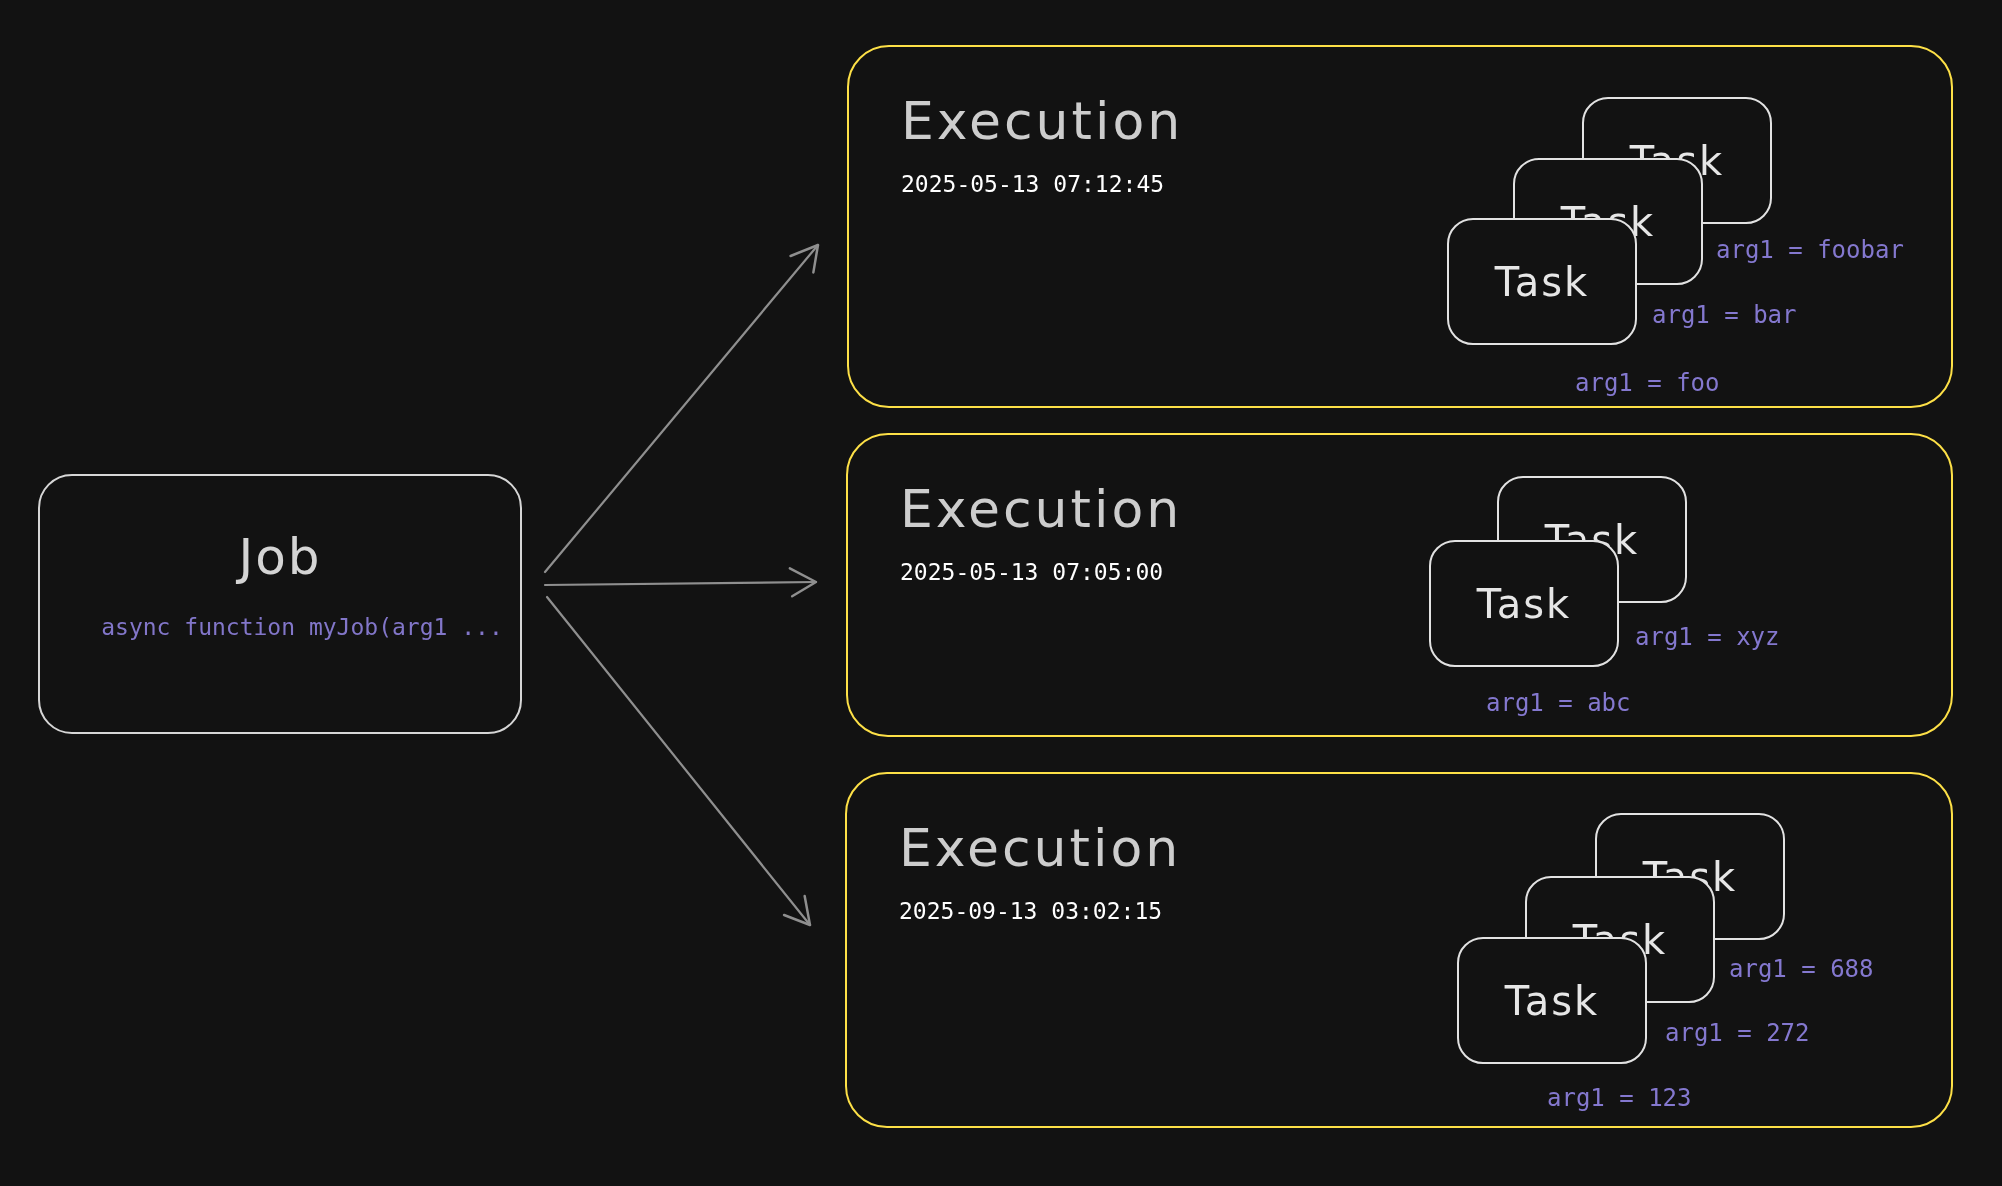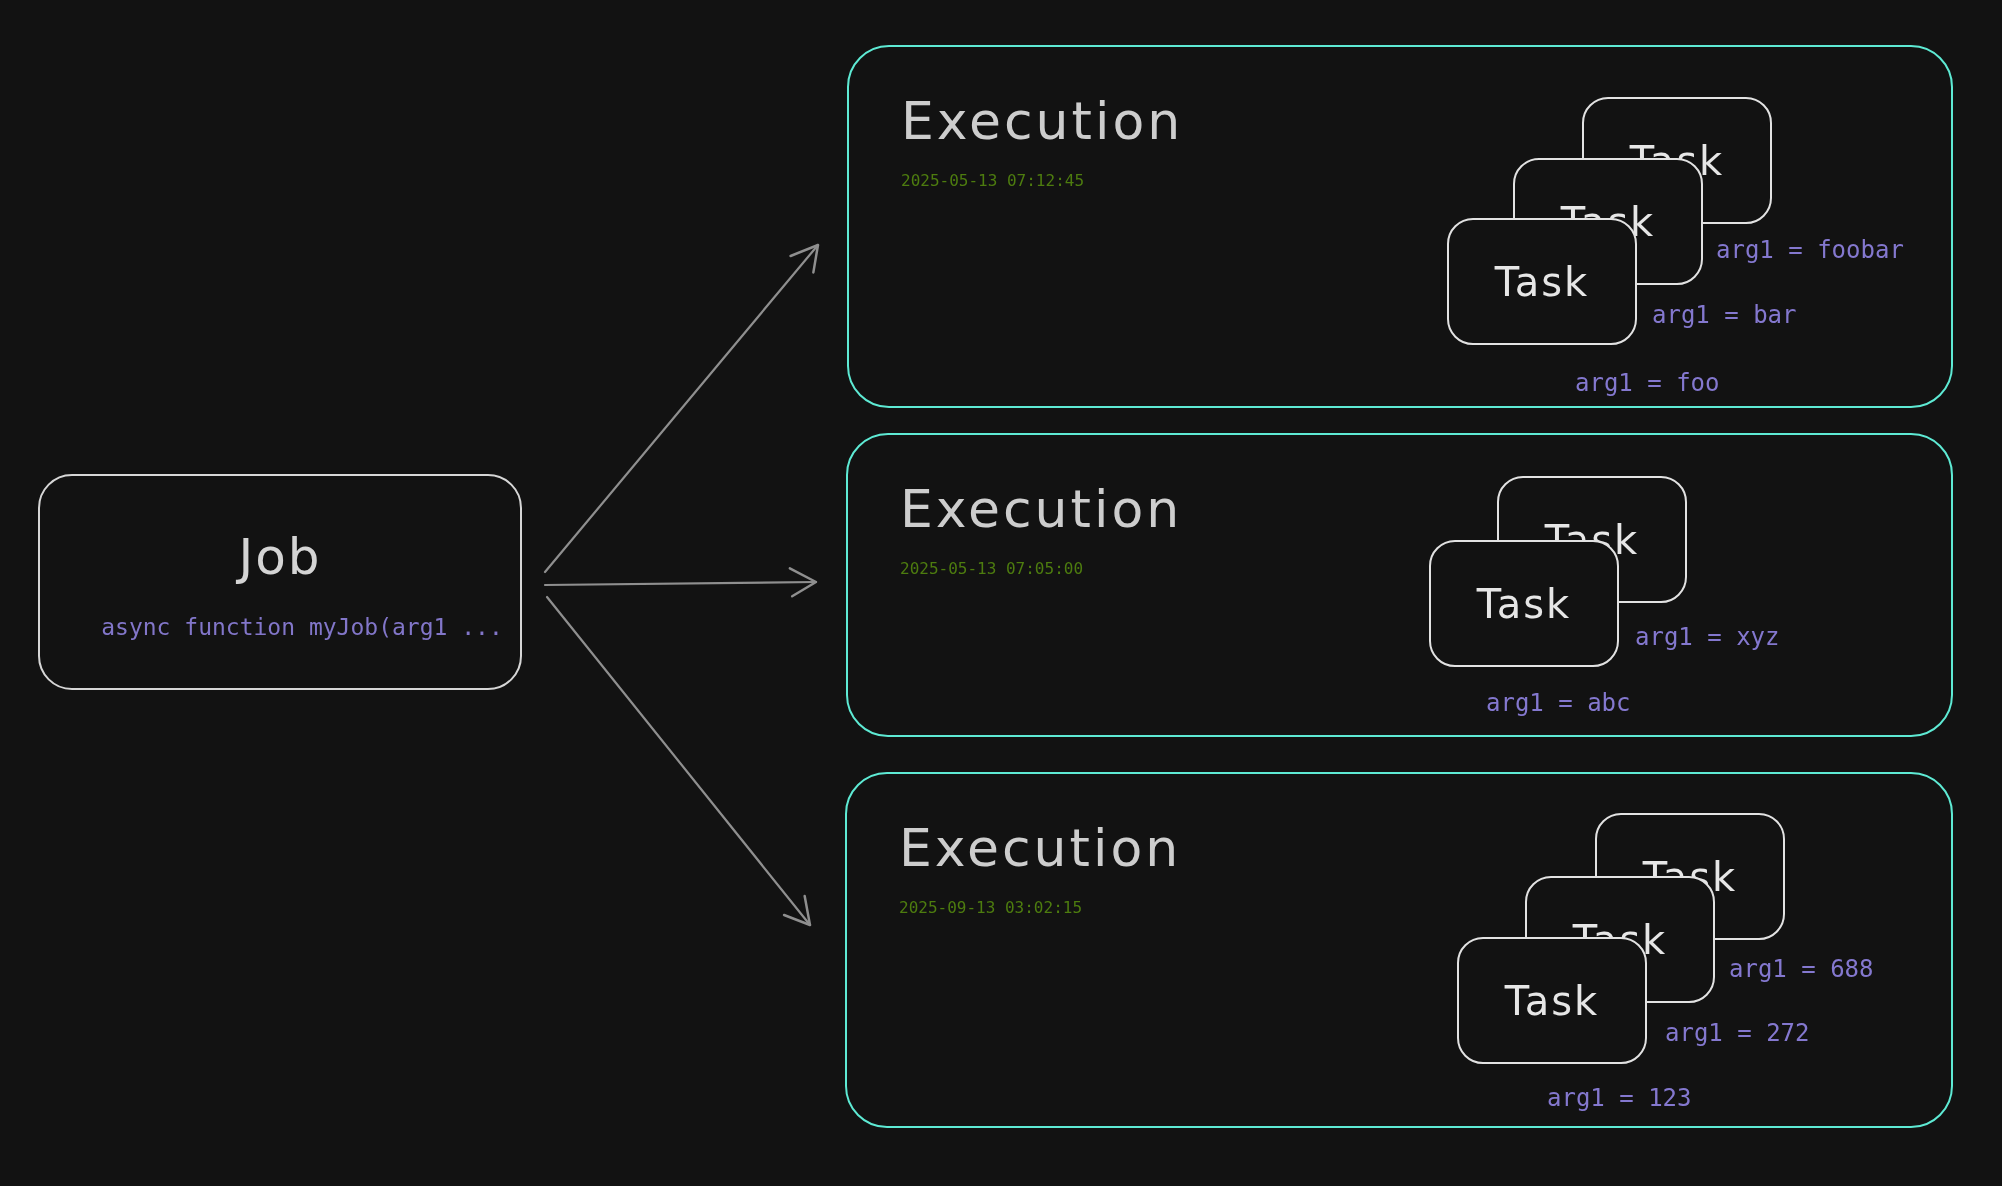--- a/index.html
+++ b/index.html
@@ -4,43 +4,43 @@
 <style>
   html,body{margin:0;padding:0;background:#121212;}
   .canvas{
     position:relative;width:2002px;height:1186px;background:#121212;
     overflow:hidden;font-family:"DejaVu Sans",sans-serif;
   }
   .arrows{position:absolute;left:0;top:0;width:2002px;height:1186px;pointer-events:none;}
 
   .node{position:absolute;box-sizing:border-box;background:#121212;}
   .job-box{
-    left:38px;top:474px;width:484px;height:216px;
+    left:38px;top:474px;width:484px;height:260px;
     border:2.5px solid #d6d6d6;border-radius:34px;
   }
   .job-title{
     position:absolute;left:0;right:0;top:52px;text-align:center;
     font-size:50px;color:#d4d4d4;letter-spacing:2px;font-weight:500;
   }
   .job-code{
     position:absolute;left:0;right:0;top:138px;text-align:center;
     font-family:"DejaVu Sans Mono",monospace;font-size:23px;color:#8276c9;padding-left:44px;
   }
 
   .exec{
     position:absolute;box-sizing:border-box;background:#121212;
-    border:2px solid #5eead4;border-radius:42px;
+    border:2px solid #fde047;border-radius:42px;
   }
   .exec-title{
     position:absolute;left:52px;top:44px;
     font-size:52px;color:#cdcdcd;letter-spacing:3px;font-weight:500;
   }
   .timestamp{
     position:absolute;left:52px;top:124px;
-    font-family:"DejaVu Sans Mono",monospace;font-size:16px;color:#4d7c0f;
+    font-family:"DejaVu Sans Mono",monospace;font-size:23px;color:#ffffff;
   }
 
   .task-card{
     position:absolute;box-sizing:border-box;width:190px;height:127px;
     background:#121212;border:2.5px solid #e2e2e2;border-radius:26px;
     display:flex;align-items:center;justify-content:center;
   }
   .task-label{font-size:40px;color:#e6e6e6;letter-spacing:2px;}
 
   .arg-label{

